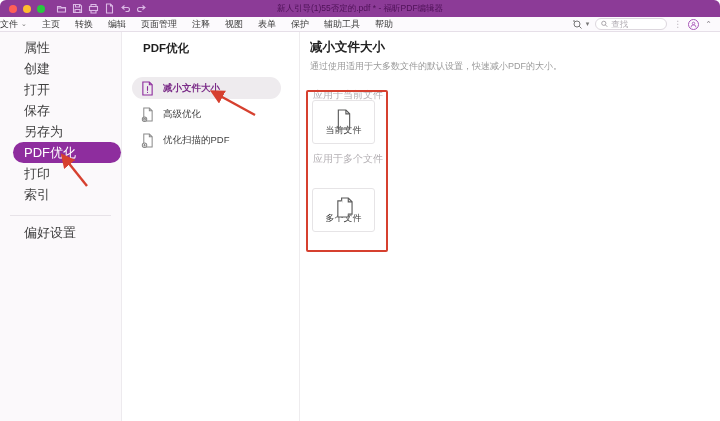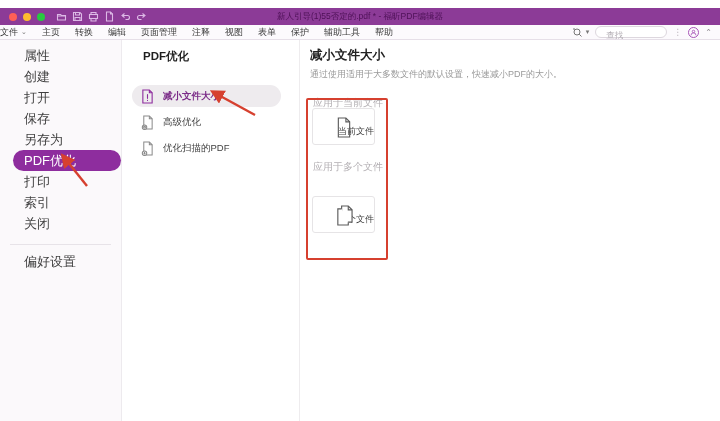--- a/index.html
+++ b/index.html
@@ -1,34 +1,34 @@
 <!DOCTYPE html>
 <html><head>
 <meta charset="utf-8">
 <style>
   * { margin:0; padding:0; box-sizing:border-box; }
   html,body { width:720px; height:421px; background:#ffffff; font-family:"Liberation Sans","DejaVu Sans",sans-serif; }
   .window { position:relative; width:720px; height:421px; overflow:hidden; background:#fff; border-radius:6px 6px 0 0; }
 
   
-  .titlebar { position:relative; height:17px; background:#8c3b97; display:flex; align-items:center; padding-left:9px;margin-top:8px; }
+  .titlebar { position:relative; height:17px; background:#8c3b97; display:flex; align-items:center; padding-left:9px; }
   .traffic { display:flex; gap:6px; align-items:center; }
   .tl-dot { width:8px; height:8px; border-radius:50%; }
   .qa-icons { display:flex; gap:5px; margin-left:11px; align-items:center; }
   .qa-btn { width:11px; height:11px; display:flex; align-items:center; justify-content:center; }
   .qa-btn svg { stroke:#dcb9e6; fill:none; stroke-width:1.1; }
   .win-title { position:absolute; left:0; right:0; top:3px; text-align:center; font-size:8.5px; color:#4e1157; letter-spacing:0; }
 
   
   .menubar { height:15px; background:#fcfafd; border-bottom:1px solid #e6dfe8; display:flex; align-items:center; padding:0 8px 0 0; font-size:9px; color:#3b3b3b; }
   .menu-item { margin-right:15px; white-space:nowrap; cursor:default; display:flex; align-items:center; gap:3px; }
   .chev { font-size:7px; color:#777; }
   .menubar-right { margin-left:auto; display:flex; align-items:center; gap:6px; }
   .findrep { display:flex; align-items:center; gap:2px; color:#666; }
-  .searchbox { width:72px; height:12px; border:1px solid #ddd7de; border-radius:7px; background:#fff; display:flex; align-items:center; padding:0 5px; gap:3px;flex-direction:column; }
+  .searchbox { width:72px; height:12px; border:1px solid #ddd7de; border-radius:7px; background:#fff; display:flex; align-items:center; padding:0 5px; gap:3px; }
   .searchbox input { border:none; outline:none; width:50px; font-size:8.5px; color:#444; background:transparent; font-family:inherit; }
   .searchbox input::placeholder { color:#b5b0b6; }
   .vdots { color:#c0bac1; font-size:9px; line-height:1; }
   .avatar { width:11px; height:11px; border-radius:50%; border:1px solid #a855b8; display:flex; align-items:center; justify-content:center; }
   .chevup { color:#8f8a90; font-size:8px; }
 
   
   .content { display:flex; height:389px; }
 
   .sidebar { width:122px; background:#fbf9fb; border-right:1px solid #edeaee; padding-top:5px; font-size:13px; color:#3f3f3f; position:relative; }
@@ -40,21 +40,21 @@
   .op-title { position:absolute; left:21px; top:9px; font-size:11.5px; font-weight:bold; color:#1f1f1f; }
   .op-list { position:absolute; top:45px; left:0; right:0; }
   .op-item { height:22px; margin:0 0 4px 10px; width:149px; display:flex; align-items:center; padding-left:9px; gap:9px; border-radius:11px; font-size:9.5px; color:#3f3f3f; cursor:default; }
   .op-item.selected { background:#eeebee; color:#7b2c88; font-weight:bold; }
   .op-item svg { flex:0 0 auto; }
 
   .detail-panel { flex:1; position:relative; background:#fff; }
   .dp-title { position:absolute; left:10px; top:7px; font-size:12.5px; font-weight:bold; color:#222; }
   .dp-desc { position:absolute; left:10px; top:28px; font-size:9px; color:#9a9a9a; }
   .dp-section-label { position:absolute; left:13px; font-size:10px; color:#b2aeb2; }
-  .dp-card { position:absolute; left:12px; width:63px; height:37px; background:#fff; border:1px solid #e6e4e6; border-radius:3px; display:flex; flex-direction:column; align-items:flex-end; justify-content:flex-end; padding-bottom:6px; cursor:default; }
+  .dp-card { position:absolute; left:12px; width:63px; height:44px; background:#fff; border:1px solid #e6e4e6; border-radius:3px; display:flex; flex-direction:column; align-items:center; justify-content:flex-end; padding-bottom:6px; cursor:default; }
   .dp-card svg { position:absolute; top:8px; left:50%; transform:translateX(-50%); }
   .dp-card-label { font-size:9px; color:#3f3f3f; }
 
   .red-box { position:absolute; left:6px; top:58px; width:82px; height:162px; border:2px solid #d6402f; border-radius:2px; pointer-events:none; }
   .arrow-overlay { position:absolute; left:0; top:0; width:720px; height:421px; pointer-events:none; z-index:50; }
 </style>
 </head>
 <body>
 
 <div class="window">
@@ -155,21 +155,20 @@
 
     <div class="sidebar">
       <div class="side-item">属性</div>
       <div class="side-item">创建</div>
       <div class="side-item">打开</div>
       <div class="side-item">保存</div>
       <div class="side-item">另存为</div>
       <div class="side-item active">PDF优化</div>
       <div class="side-item">打印</div>
       <div class="side-item">索引</div>
-      <div class="side-item">关闭</div>
       <div class="side-divider"></div>
       <div class="side-item">偏好设置</div>
     </div>
 
     <div class="optimize-panel">
       <div class="op-title">PDF优化</div>
       <div class="op-list">
         <div class="op-item selected">
           <svg width="13" height="15" viewBox="0 0 14 16" fill="none" stroke="#8e2d9e" stroke-width="1.2">
             <path d="M2 1 h7 l3 3 v11 h-10 z"></path>

